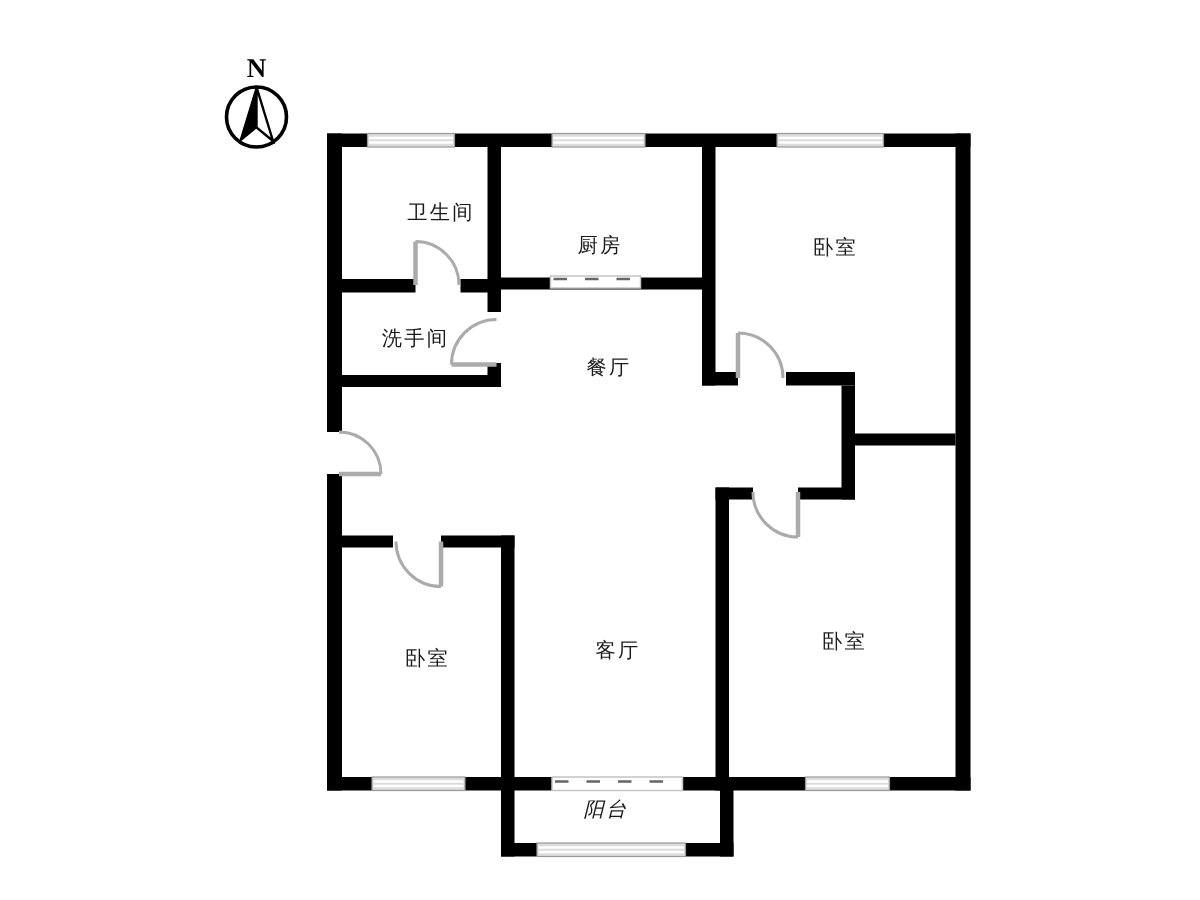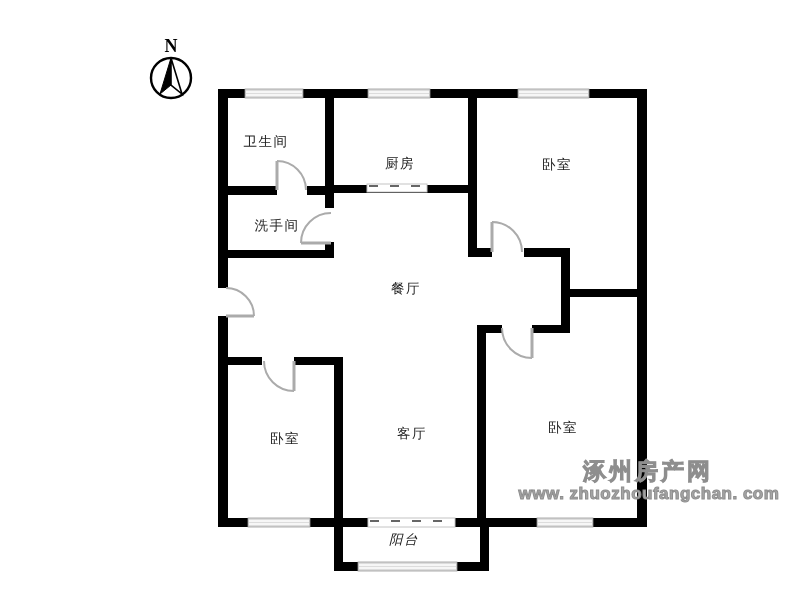--- a/index.html
+++ b/index.html
@@ -131,25 +131,23 @@
 
     <g>
       <circle class="compass-ring" cx="171" cy="78" r="20"></circle>
       <polygon class="needle-dark" points="171,58 160,94 171,85"></polygon>
       <polygon class="needle-light" points="171,58 182,94 171,85"></polygon>
     </g>
   </svg>
 
   <span class="north-label" style="left:171px;top:46px;">N</span>
 
-  <span class="room-label" style="left:266px;top:142px;text-align:right;">卫生间</span>
+  <span class="room-label" style="left:294px;top:142px;text-align:right;">卫生间</span>
   <span class="room-label" style="left:400px;top:164px;">厨房</span>
   <span class="room-label" style="left:557px;top:165px;">卧室</span>
   <span class="room-label" style="left:277px;top:226px;font-family:Liberation Mono, monospace;">洗手间</span>
-  <span class="room-label" style="left:406px;top:245px;margin-top:44px;">餐厅</span>
+  <span class="room-label" style="left:406px;top:245px;">餐厅</span>
   <span class="room-label" style="left:412px;top:434px;">客厅</span>
   <span class="room-label" style="left:285px;top:439px;">卧室</span>
   <span class="room-label" style="left:563px;top:428px;">卧室</span>
   <span class="room-label" style="left:404px;top:540px;font-style:italic;">阳台</span>
 
-  <span class="watermark wm1" style="left:648px;top:471px;">涿州房产网</span>
-  <span class="watermark wm2" style="left:649px;top:494px;">www. zhuozhoufangchan. com</span>
 </div>
 
 </body></html>

